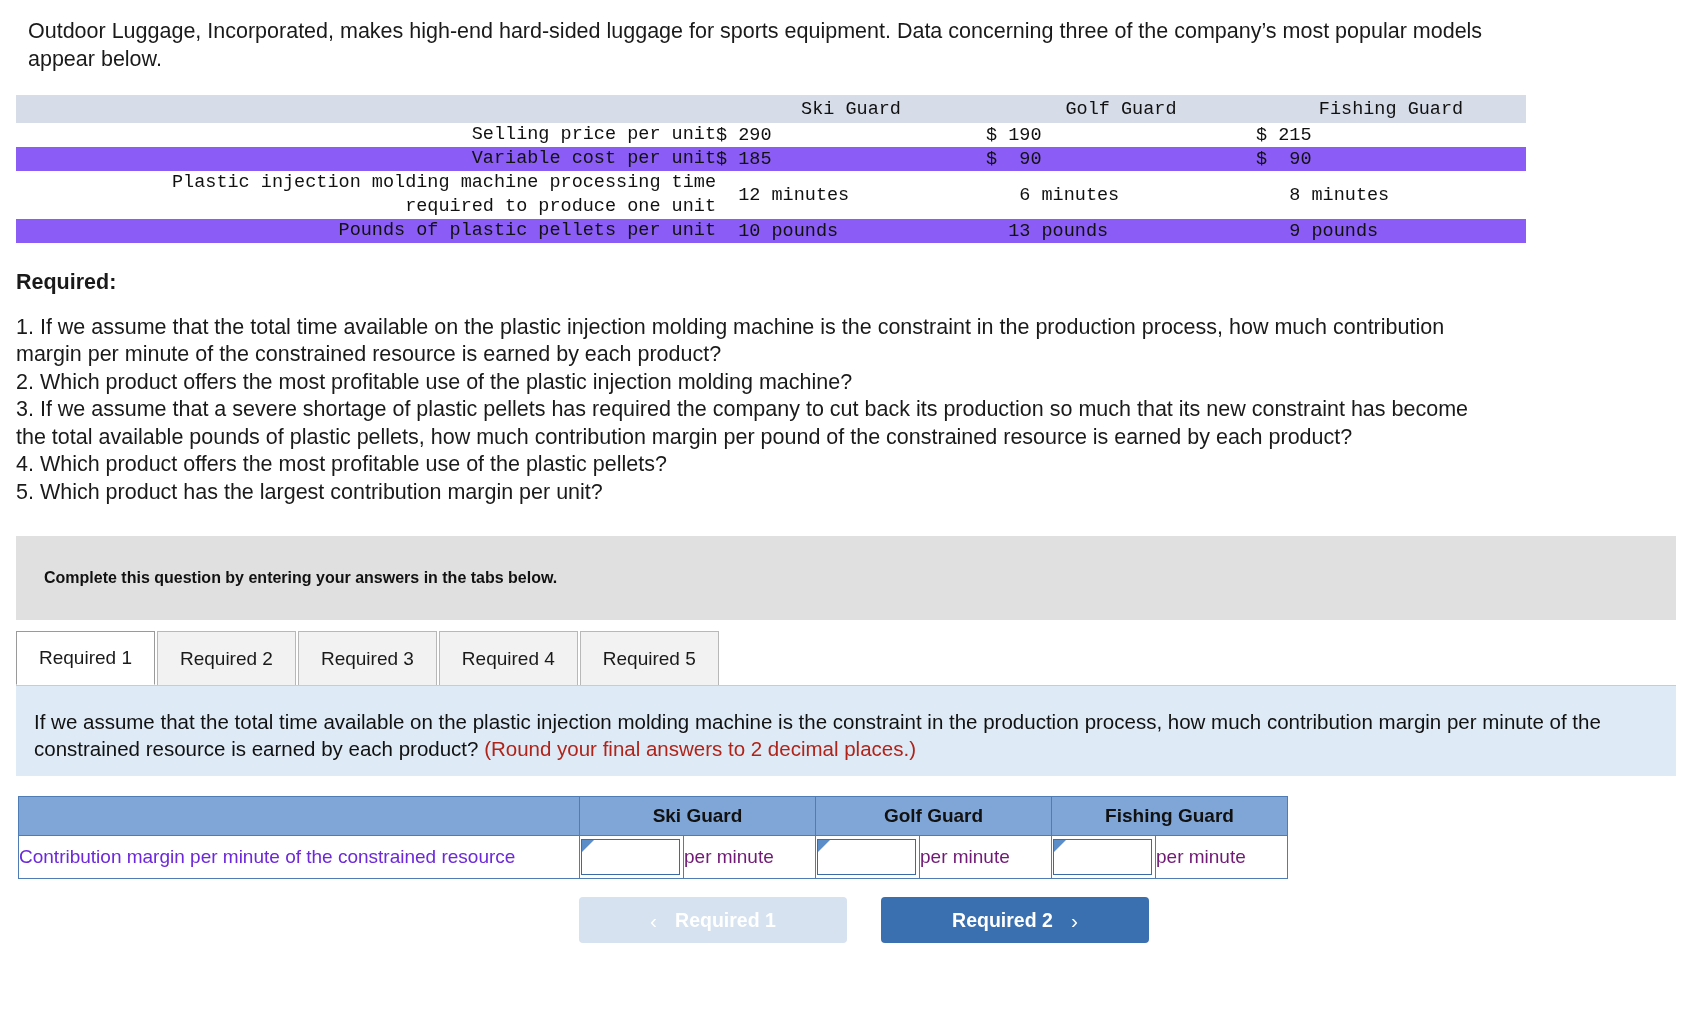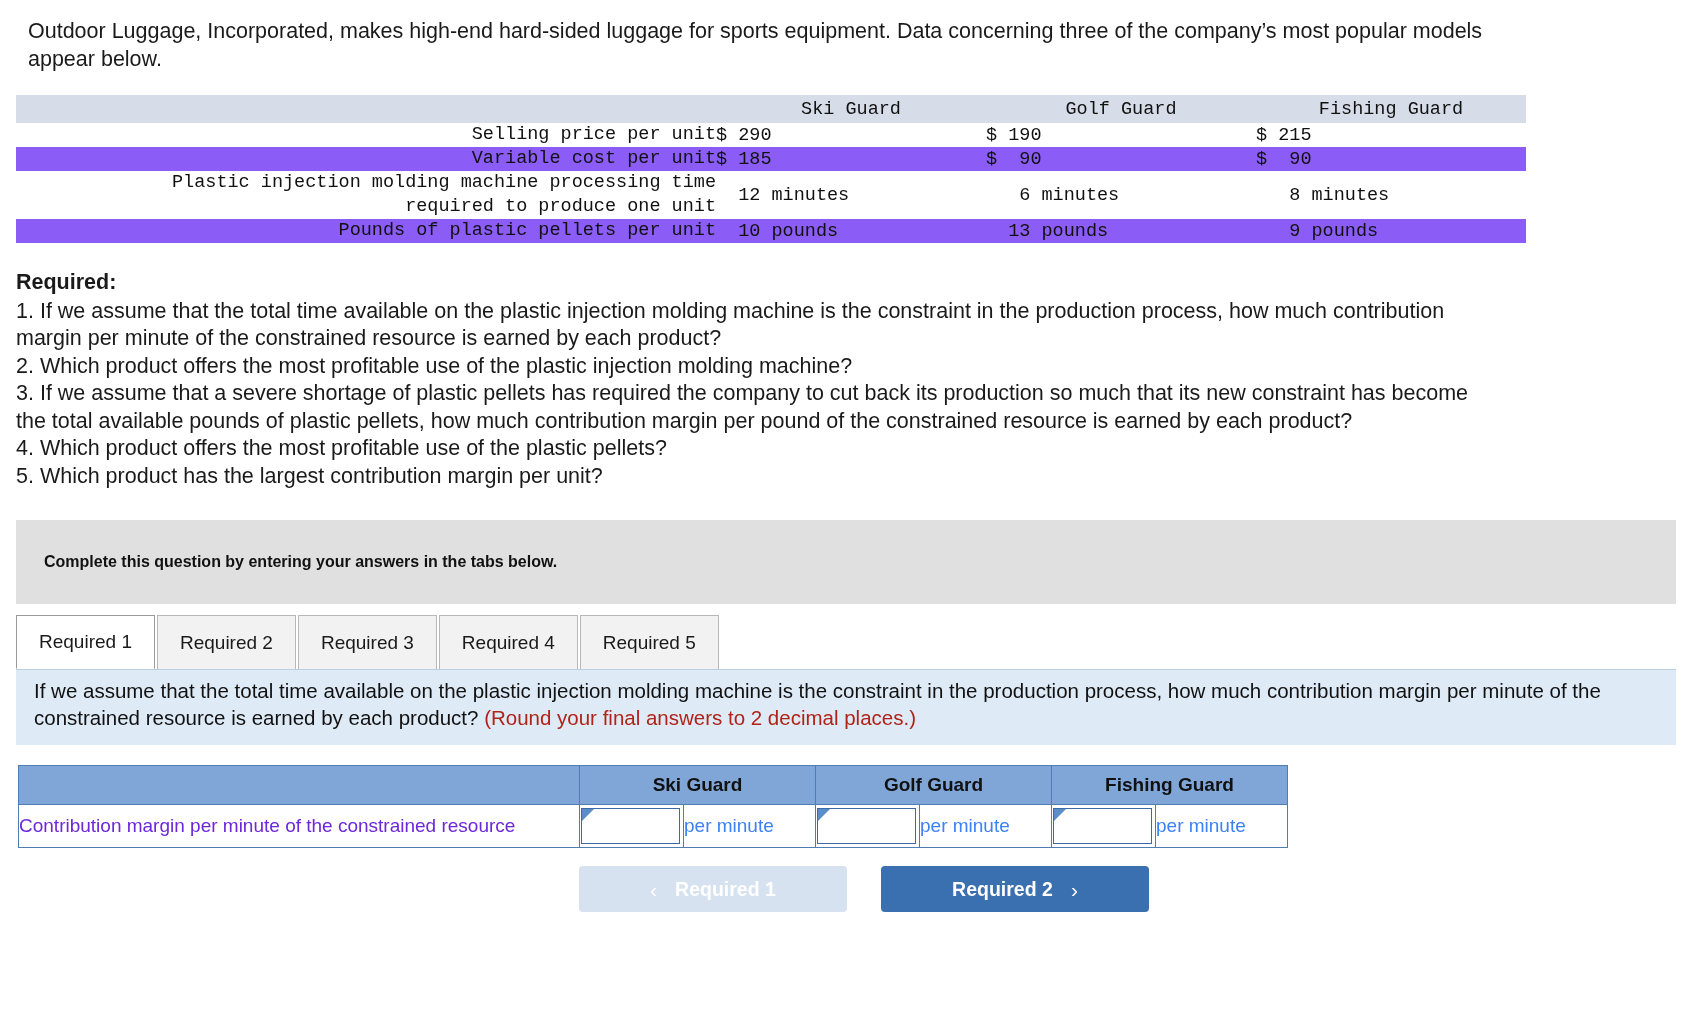--- a/index.html
+++ b/index.html
@@ -79,21 +79,21 @@
   
   .required-block {
     margin: 26px 14px 0 16px;
     font-size: 21.5px;
     line-height: 1.28;
     color: #1a1a1a;
     max-width: 1480px;
   }
   .required-heading {
     font-weight: bold;
-    margin-bottom: 1px;
+    margin-bottom: 17px;
   }
   .required-item {
     margin: 0;
   }
 
   
   .gray-banner {
     margin: 30px 14px 0 16px;
     background: #e0e0e0;
     height: 84px;
@@ -138,21 +138,21 @@
     border-bottom: 1px solid #ffffff;
     position: relative;
     z-index: 3;
   }
 
   
   .question-panel {
     margin: 0 14px 0 16px;
     background: #deeaf6;
     border-top: 1px solid #b9cfe4;
-    padding: 7px 18px 14px 18px;
+    padding: 22px 18px 14px 18px;
     box-sizing: border-box;
     font-size: 20.5px;
     line-height: 1.32;
     color: #111111;
   }
   .round-note {
     color: #b02318;
   }
 
   
@@ -189,21 +189,21 @@
   td.ans-input-cell {
     background: #ffffff;
     width: 103px;
     padding: 0;
     vertical-align: middle;
   }
   td.ans-unit-cell {
     background: #ffffff;
     width: 131px;
     padding-left: 7px;
-    color: #3b82f6;
+    color: #701a75;
     white-space: nowrap;
   }
   .input-box {
     position: relative;
     width: 99px;
     height: 36px;
     margin: 2px auto 2px 1px;
     border: 1px solid #3a6aa8;
     background: #ffffff;
     box-sizing: border-box;

